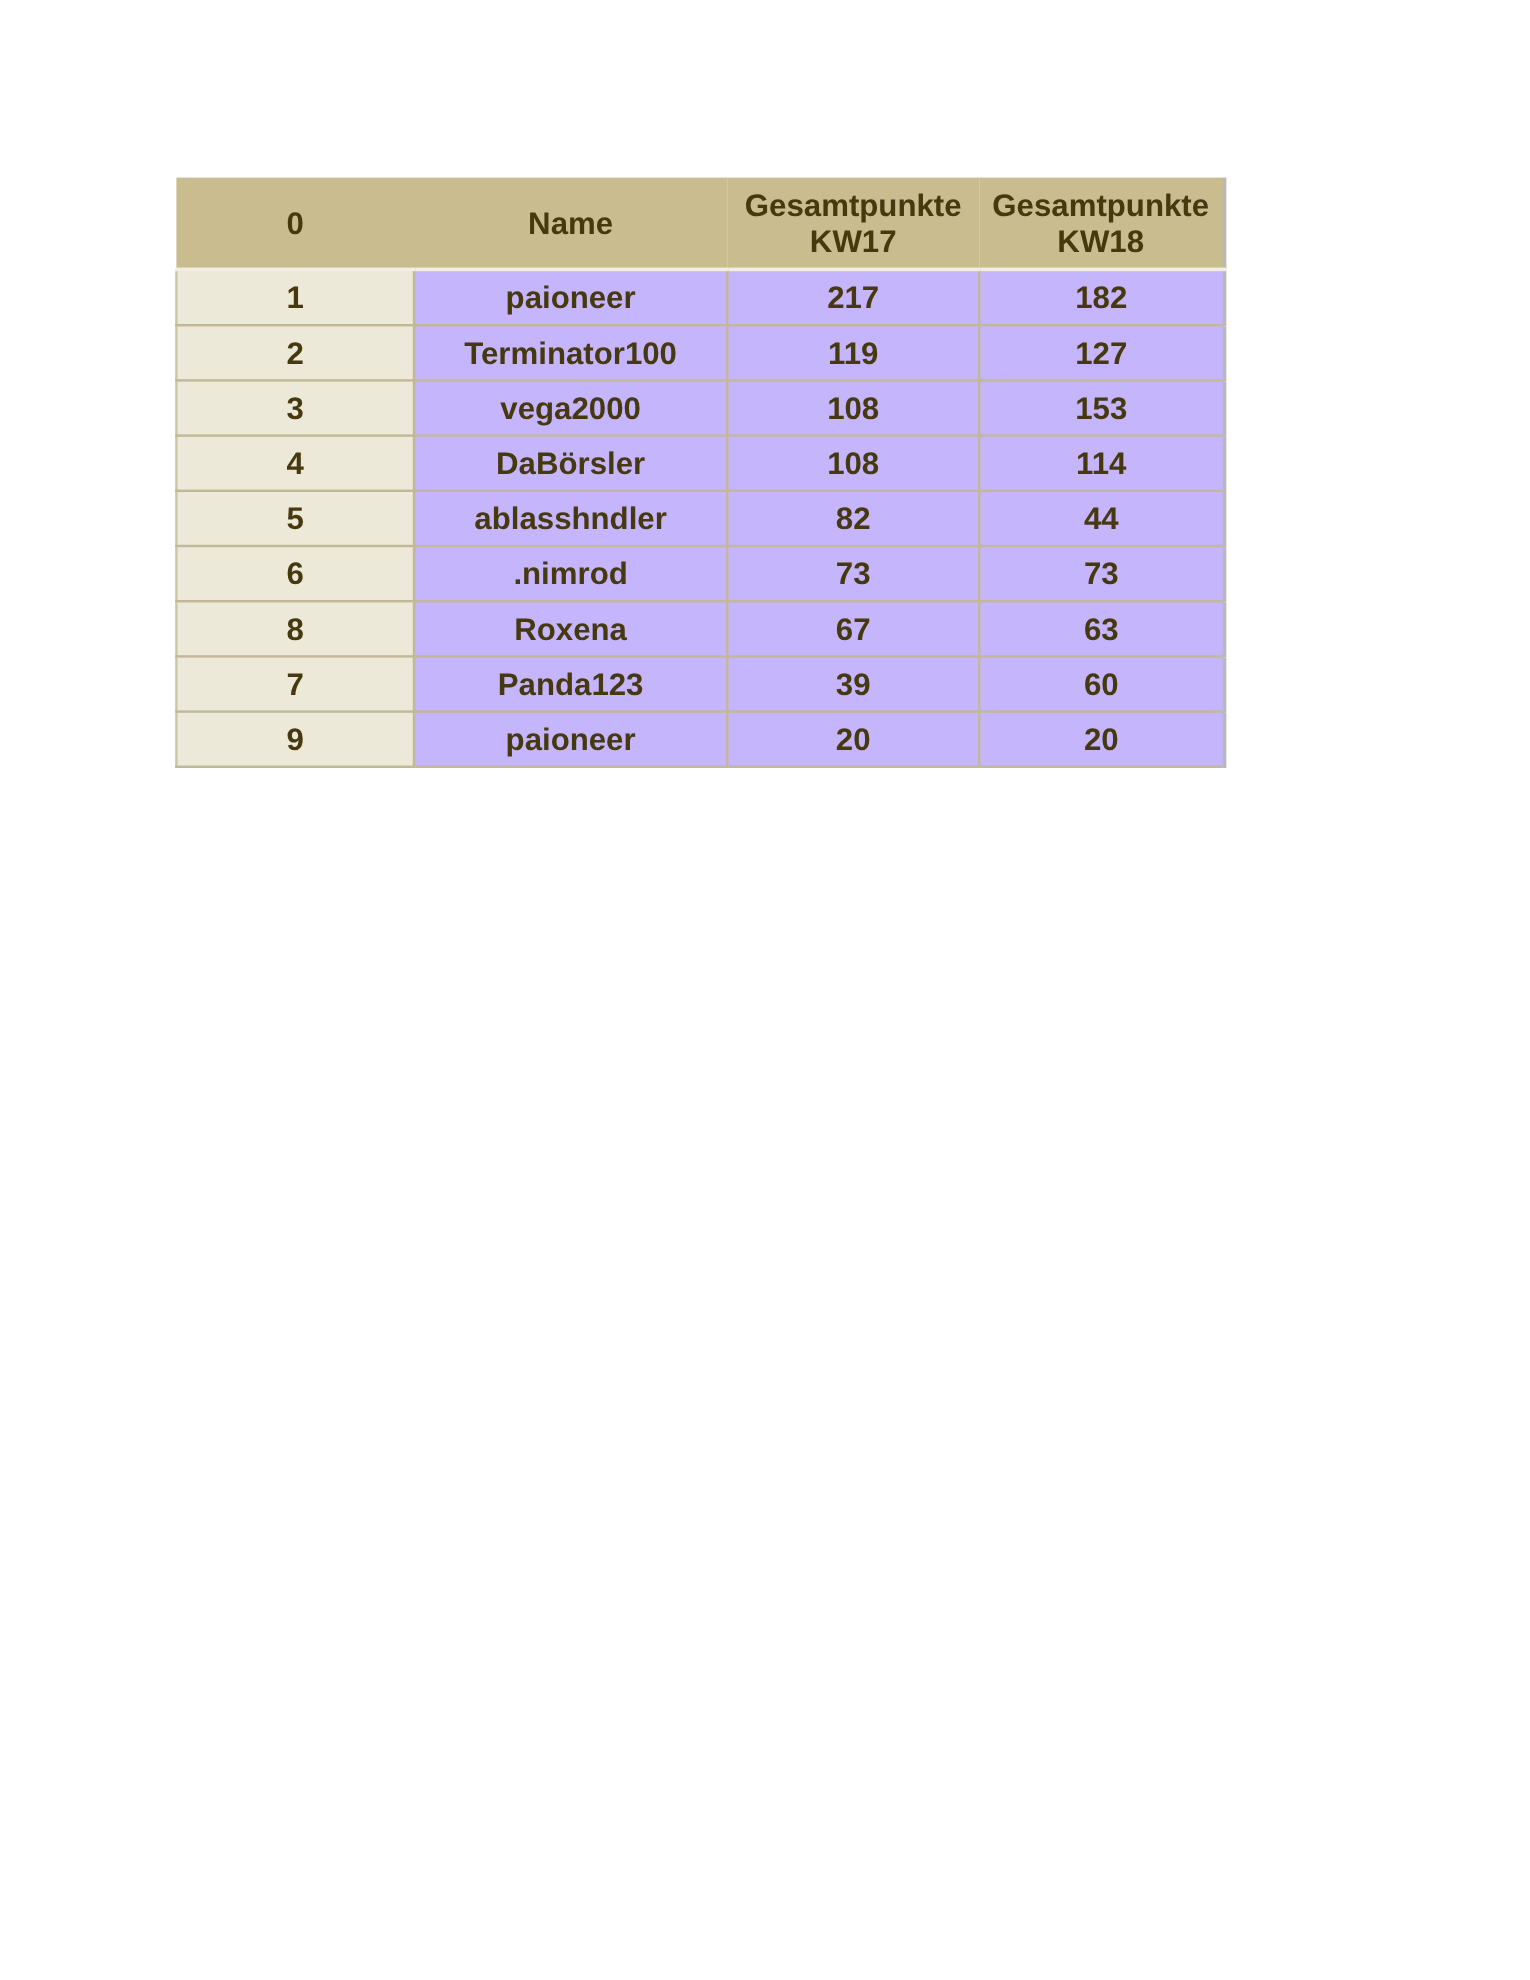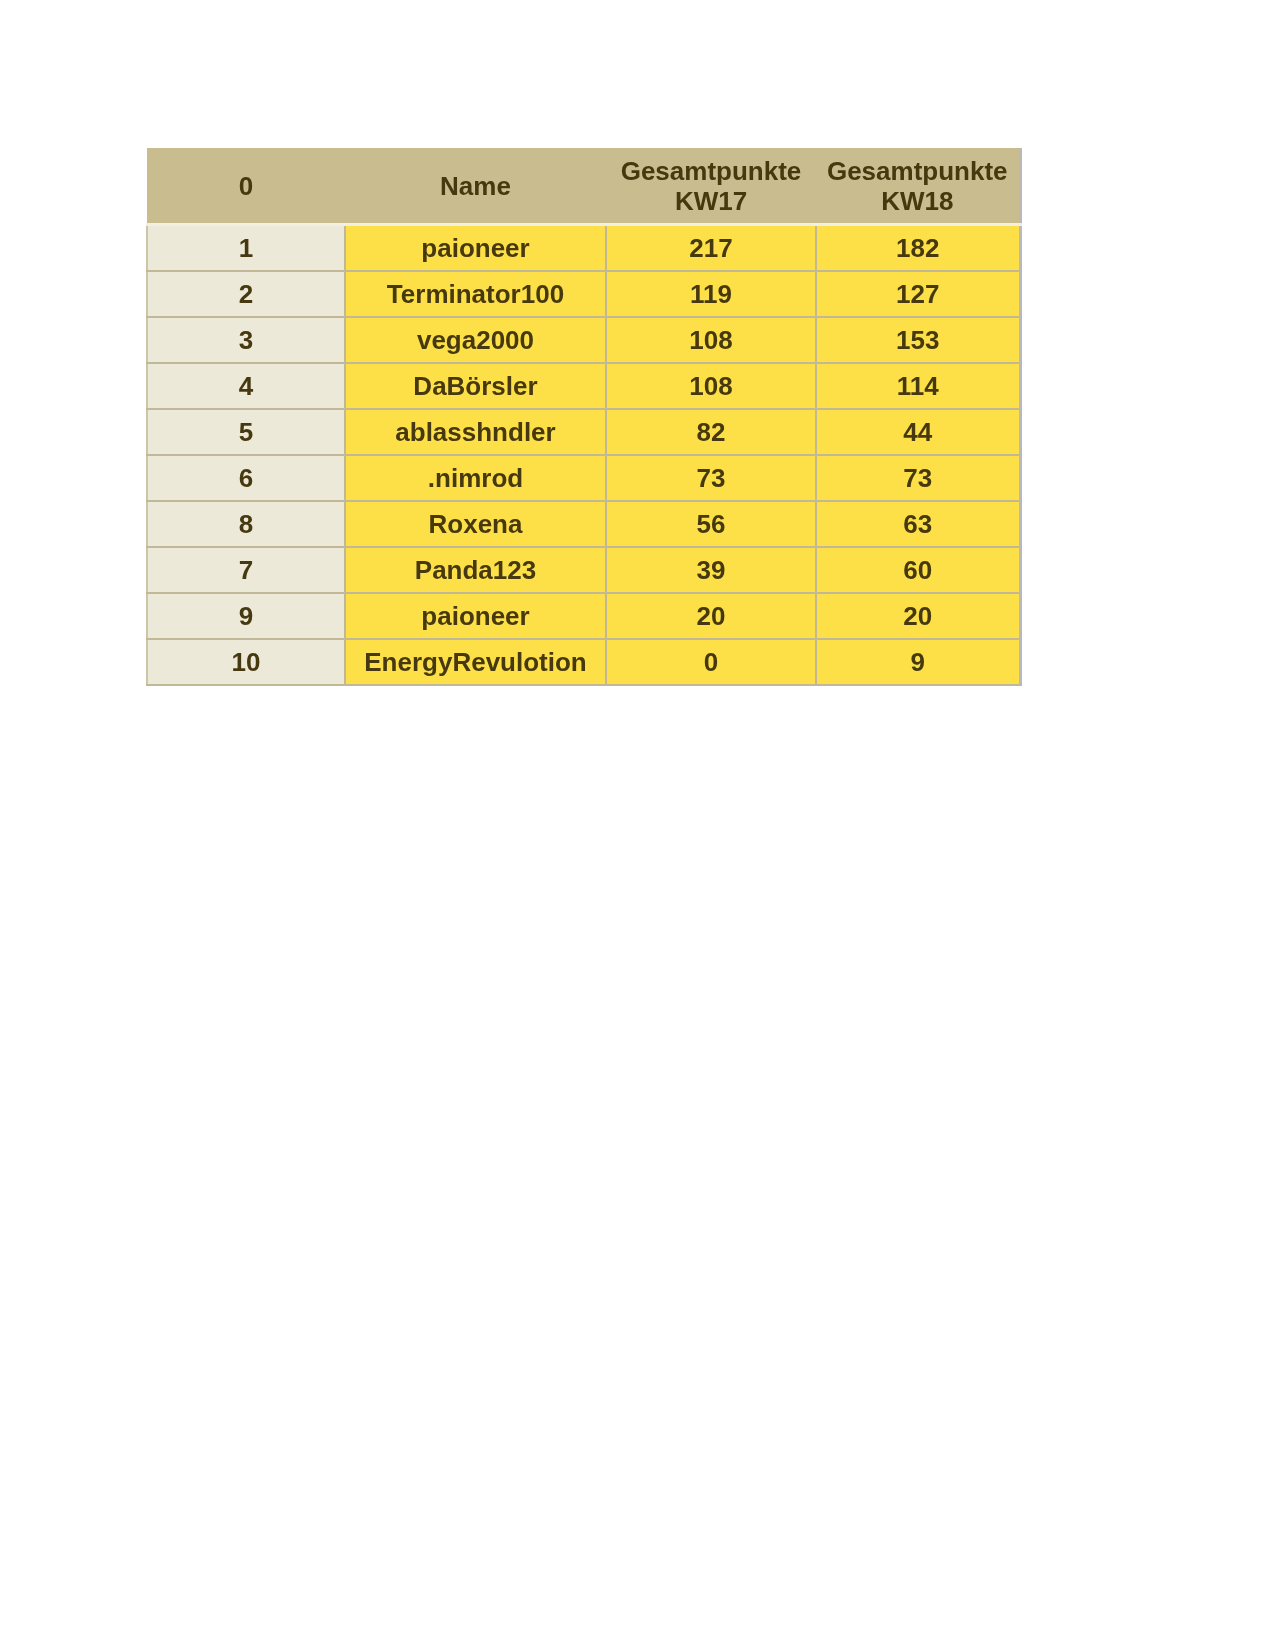--- a/index.html
+++ b/index.html
@@ -42,21 +42,21 @@
     padding: 0;
     border: none;
     border-bottom: 3px solid #f2efe2;
   }
   .score-table thead th .hdr-line {
     display: block;
     white-space: nowrap;
     overflow: visible;
   }
   .score-table tbody td {
-    background: #fde047;
+    background: #c4b5fd;
     height: 44px;
     text-align: center;
     vertical-align: middle;
     font-size: 26px;
     font-weight: bold;
     padding: 0;
     border: 2px solid #c1b897;
   }
   .score-table tbody td.rank-cell {
     background: #ece9d9;
@@ -129,36 +129,30 @@
       </tr>
       <tr>
         <td class="rank-cell">6</td>
         <td>.nimrod</td>
         <td>73</td>
         <td>73</td>
       </tr>
       <tr>
         <td class="rank-cell">8</td>
         <td>Roxena</td>
-        <td>56</td>
+        <td>67</td>
         <td>63</td>
       </tr>
       <tr>
         <td class="rank-cell">7</td>
         <td>Panda123</td>
         <td>39</td>
         <td>60</td>
       </tr>
       <tr>
         <td class="rank-cell">9</td>
         <td>paioneer</td>
         <td>20</td>
         <td>20</td>
       </tr>
-      <tr>
-        <td class="rank-cell">10</td>
-        <td>EnergyRevulotion</td>
-        <td>0</td>
-        <td>9</td>
-      </tr>
     </tbody>
   </table>
 </div>
 
 </body></html>

